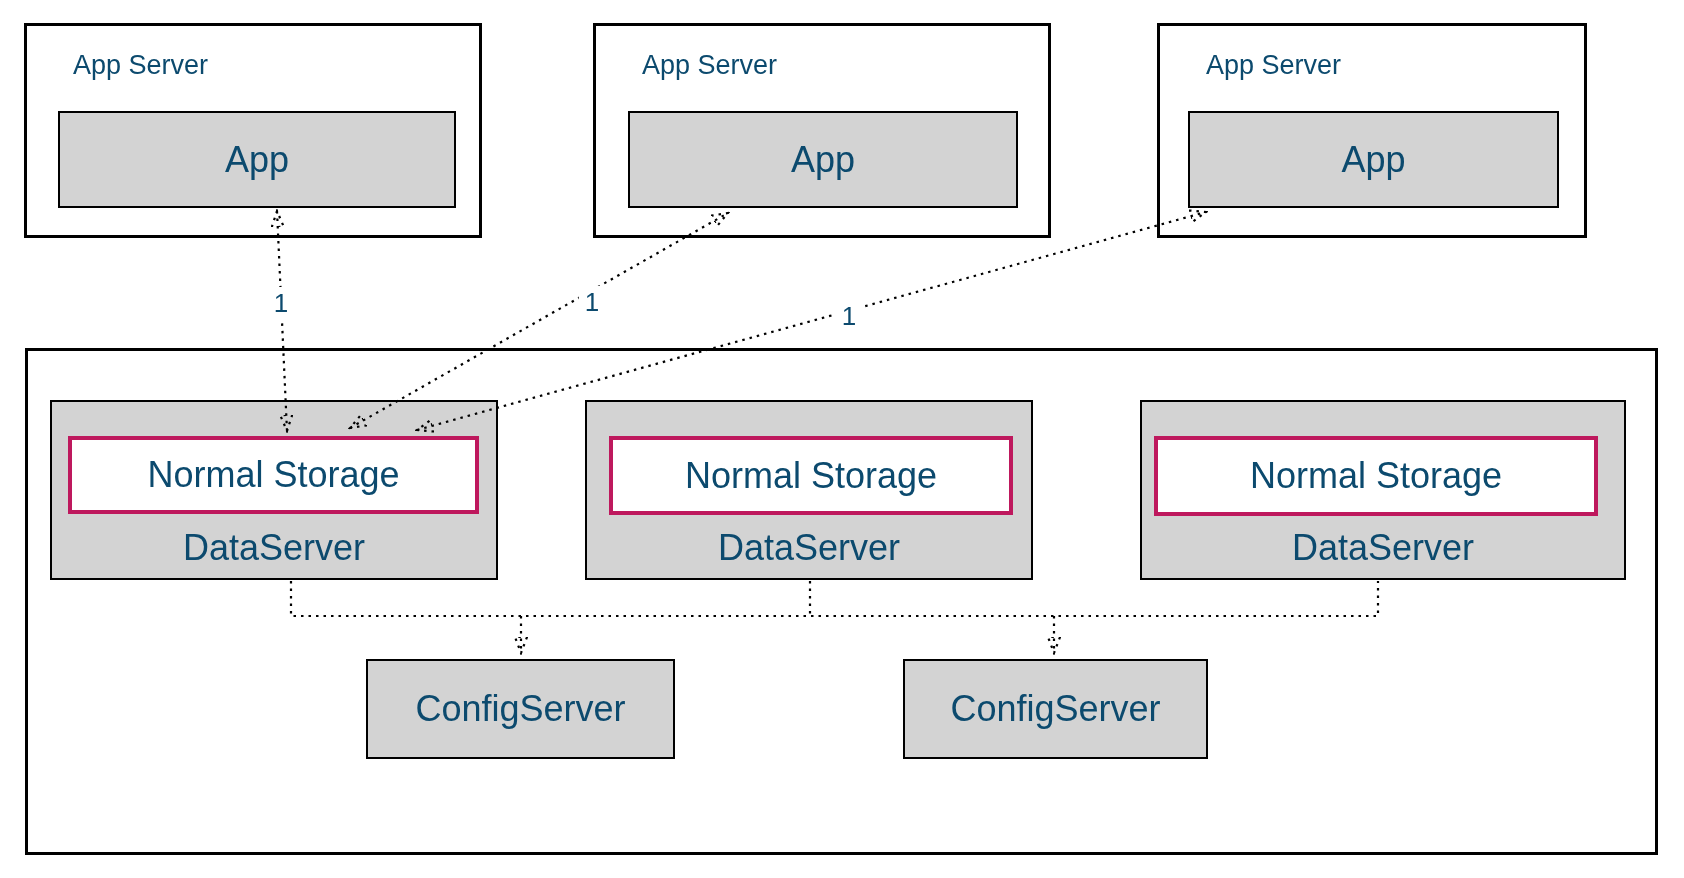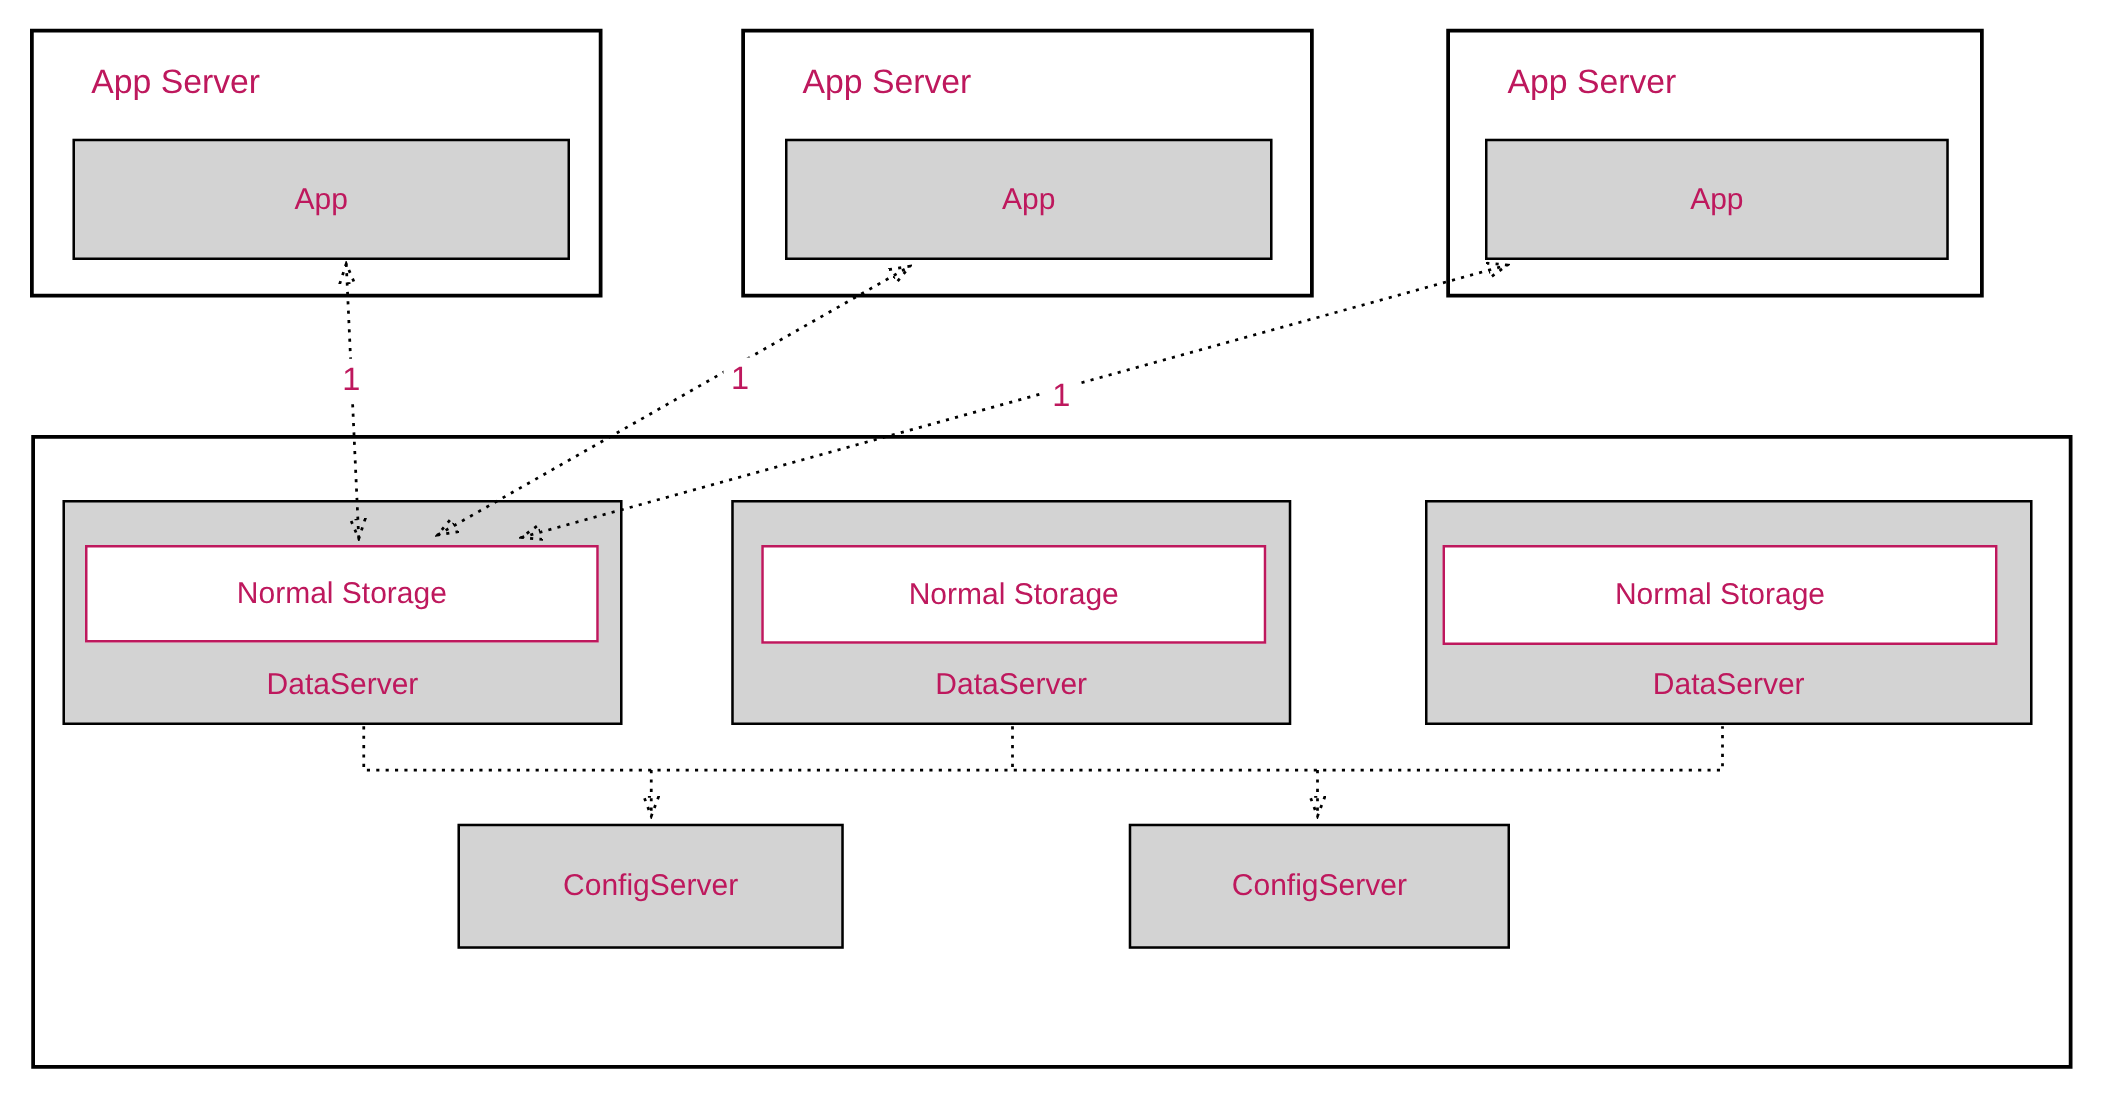--- a/index.html
+++ b/index.html
@@ -2,49 +2,49 @@
 <html><head>
 <meta charset="utf-8">
 <style>
   html, body { margin: 0; padding: 0; background: #ffffff; }
   #canvas {
     position: relative;
     width: 1684px;
     height: 878px;
     background: #ffffff;
     font-family: "Liberation Sans", sans-serif;
-    color: #be185d;
+    color: #0c4a6e;
     overflow: hidden;
   }
   .box { position: absolute; box-sizing: border-box; }
   .outer-box {
     border: 3px solid #000;
     background: #ffffff;
   }
   .gray-box {
     border: 2px solid #000;
     background: #d3d3d3;
   }
   .white-box {
-    border: 2px solid #be185d;
+    border: 4px solid #be185d;
     background: #ffffff;
     text-align: right;
   }
   .box-title {
     position: absolute;
     font-size: 27px;
     white-space: nowrap;
   }
   .center-label {
     position: absolute;
     left: 0; right: 0;
     display: flex;
     align-items: center;
     justify-content: center;
-    font-size: 24px;
+    font-size: 36px;
     white-space: nowrap;
   }
   #edge-layer {
     position: absolute;
     left: 0; top: 0;
     width: 1684px; height: 878px;
     z-index: 5;
     pointer-events: none;
   }
   #edge-layer path, #edge-layer line {

